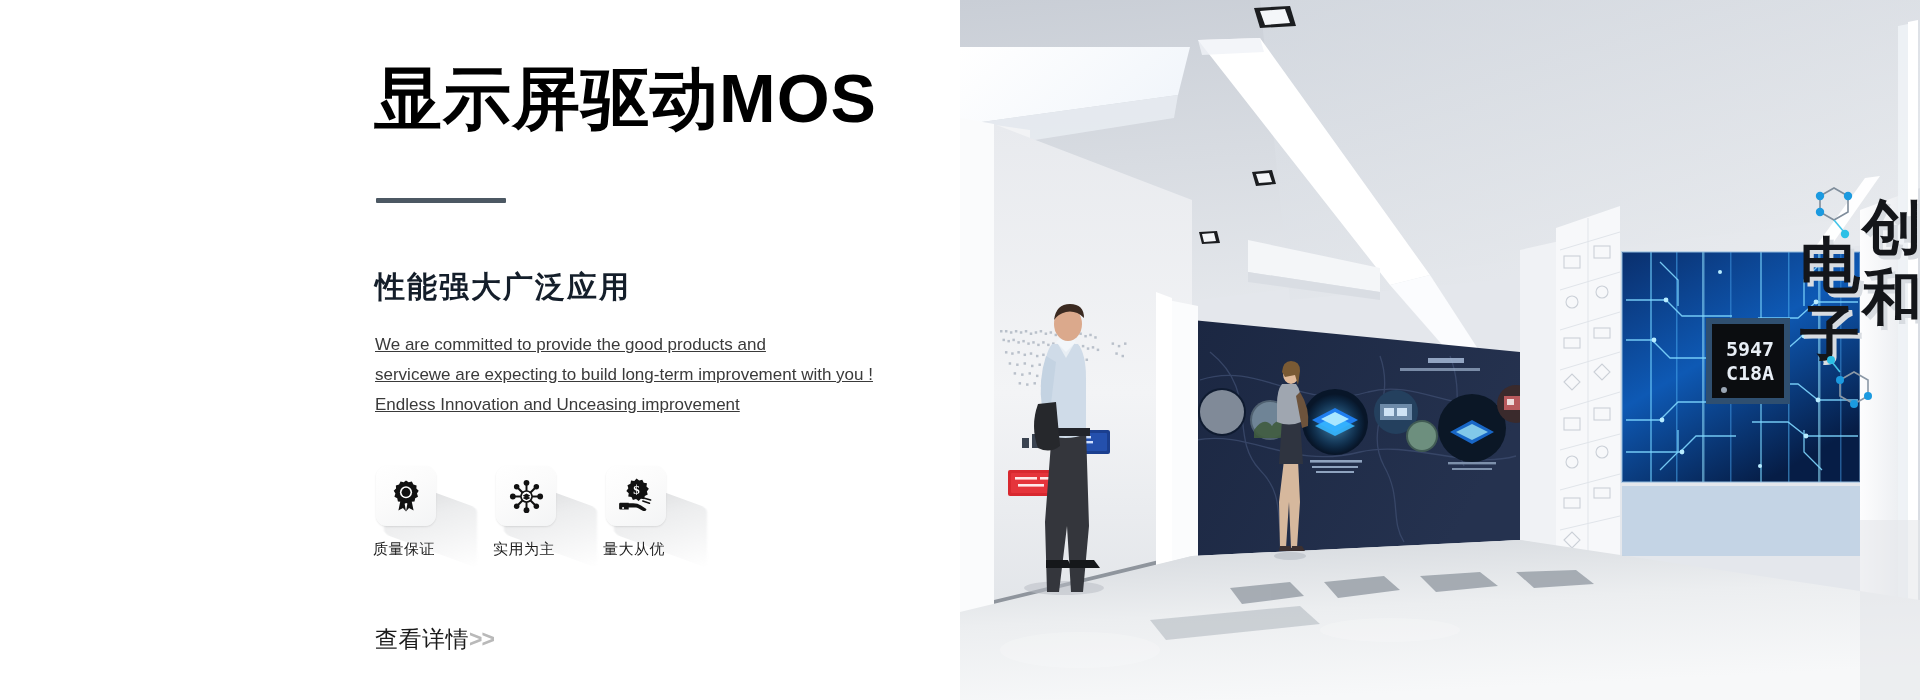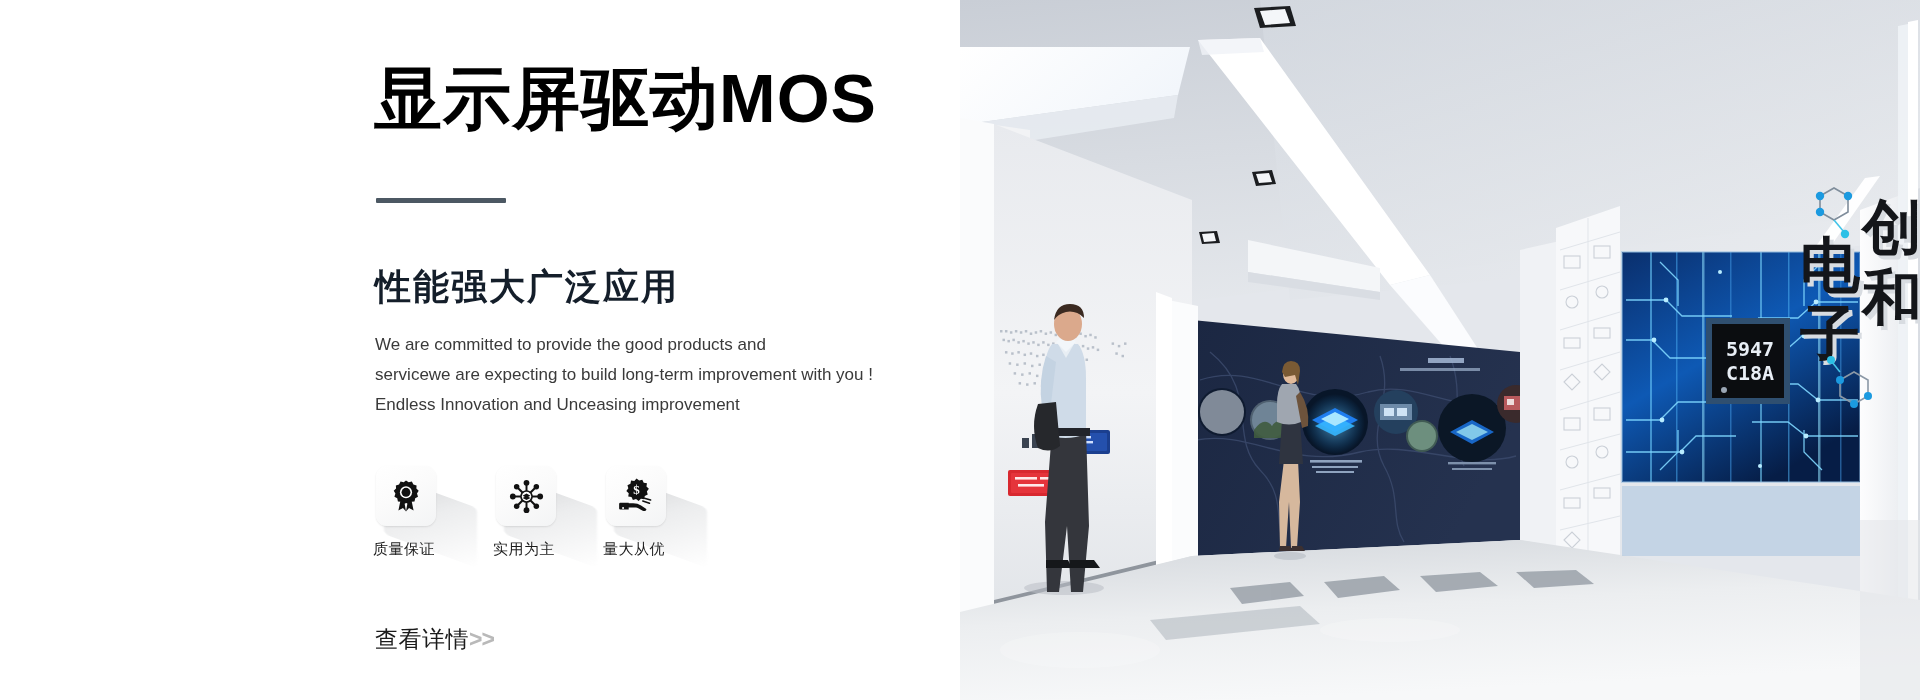--- a/index.html
+++ b/index.html
@@ -18,29 +18,29 @@
     position:absolute; left:333px; top:57px;
     font-size:68px; line-height:82px; font-weight:700;
     color:#000; letter-spacing:1px; white-space:nowrap;
   }
   .rule{
     position:absolute; left:335px; top:198px;
     width:130px; height:5px; background:#4c5863; border-radius:1px;
   }
   .subtitle{
     position:absolute; left:334px; top:267px;
-    font-size:36px; line-height:40px; font-weight:700;
+    font-size:30px; line-height:40px; font-weight:700;
     color:#141e2a; letter-spacing:2px; white-space:nowrap;
   }
   .para{
     position:absolute; left:334px; top:330px;
     font-size:17px; line-height:30px; color:#3a3a3a;
     font-weight:400; white-space:nowrap;
   }
-  .para div{ white-space:nowrap; }
+  .para div{ white-space:nowrap;text-decoration:underline; }
 
   
   .features{ position:absolute; left:335px; top:466px; }
   .feature{
     position:absolute; top:0; width:60px;
   }
   .f1{ left:0px; }
   .f2{ left:120px; }
   .f3{ left:230px; }
 

